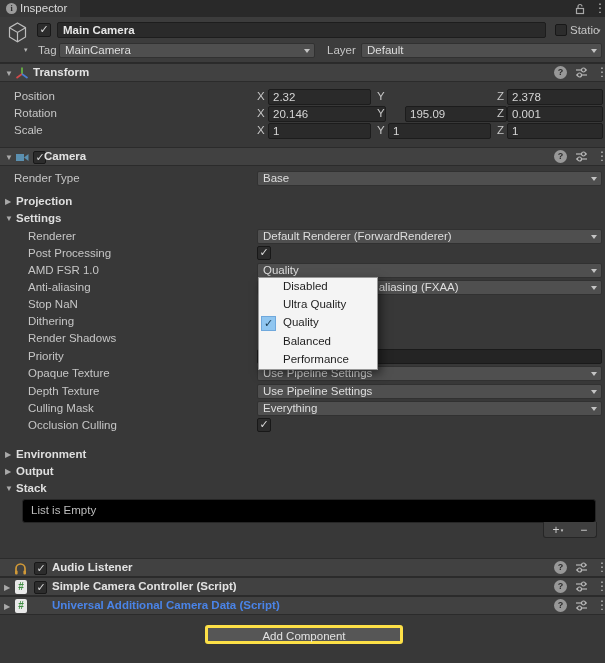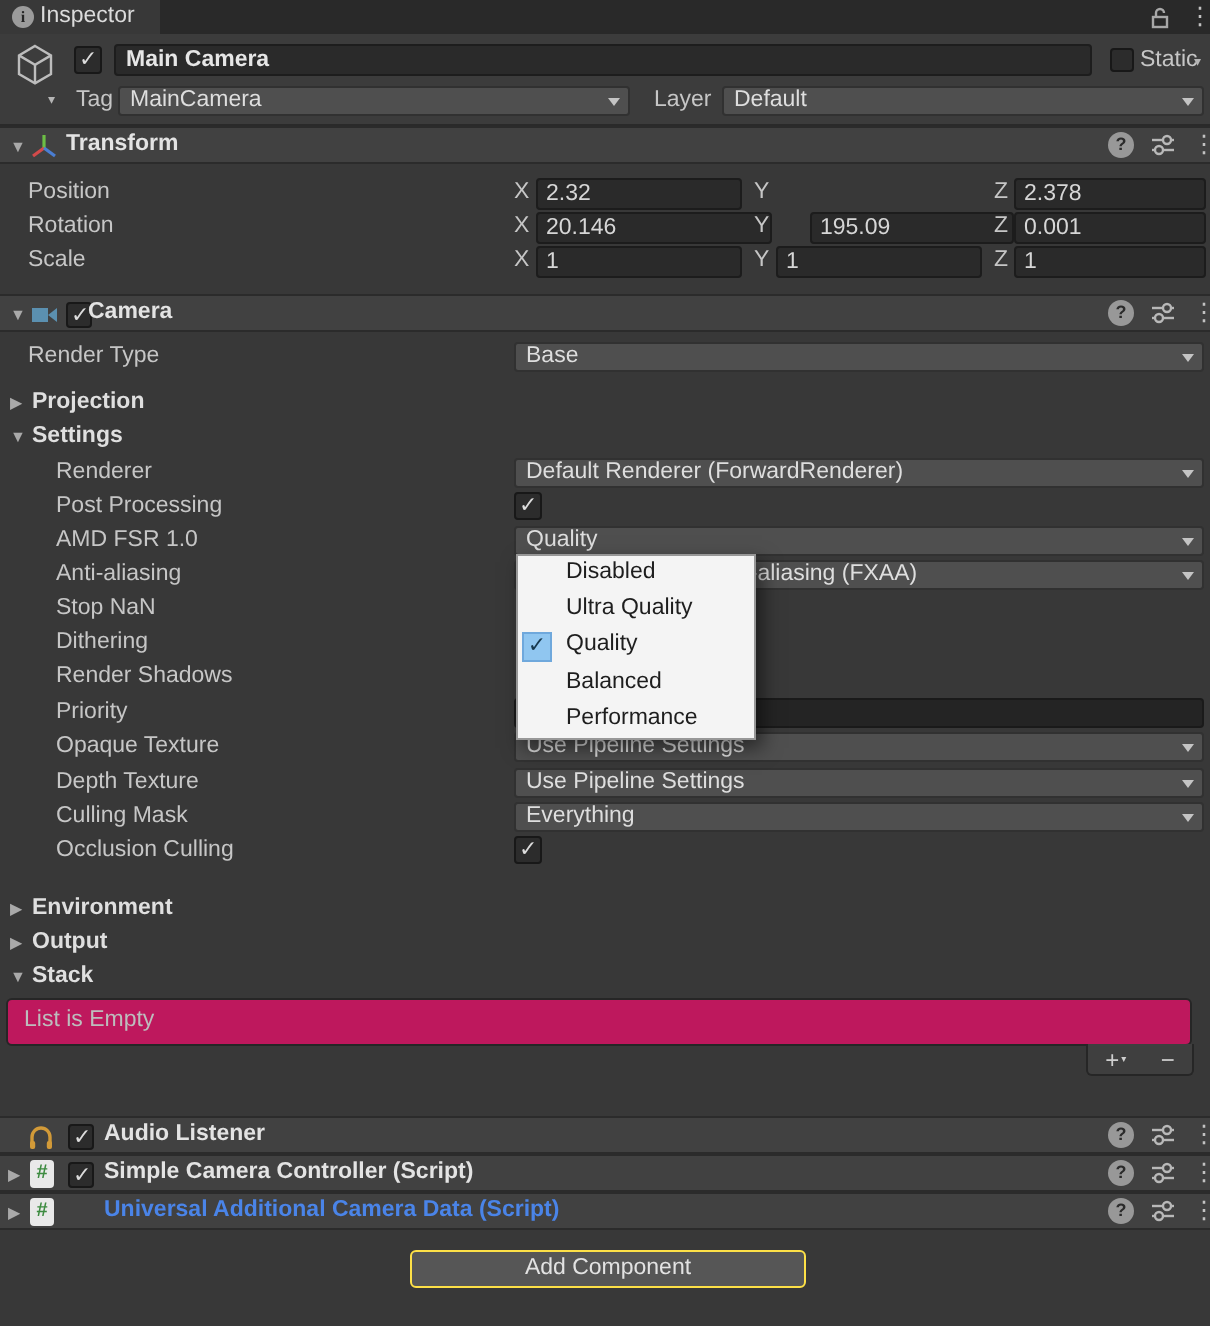--- a/index.html
+++ b/index.html
@@ -34,39 +34,39 @@
   .row{position:absolute;left:0;right:0;height:16px;}
   
   .hdr{position:absolute;left:0;right:0;height:19px;background:#414141;border-top:1px solid #2B2B2B;
        border-bottom:1px solid #2B2B2B;box-sizing:border-box;}
   .hdr-title{position:absolute;top:2px;font-size:11.5px;font-weight:bold;color:#E3E3E3;white-space:nowrap;}
   .ricons{position:absolute;right:4px;top:2px;display:flex;gap:8px;align-items:center;height:13px;}
   .help-ic{width:13px;height:13px;border-radius:50%;background:#989898;color:#2B2B2B;
            font:bold 9px "Liberation Sans",sans-serif;text-align:center;line-height:13px;}
   .kebab{color:#C2C2C2;font-size:12px;line-height:13px;width:5px;letter-spacing:0;}
   
-  .listbox{position:absolute;left:3px;right:9px;top:499px;height:24px;background:#be185d;
+  .listbox{position:absolute;left:22px;right:9px;top:499px;height:24px;background:#000000;
            border:1px solid #262626;border-radius:3px;box-sizing:border-box;}
   .listbox span{position:absolute;left:8px;top:4px;font-size:11.5px;color:#BDBDBD;}
   .listfooter{position:absolute;left:543px;top:522px;width:54px;height:16px;background:#3F3F3F;
               border:1px solid #262626;border-top:none;border-radius:0 0 3px 3px;box-sizing:border-box;
               display:flex;align-items:center;justify-content:space-around;}
   .lf-btn{color:#CFCFCF;font-size:12px;line-height:12px;cursor:default;}
   .lf-caret{font-size:5px;color:#CFCFCF;margin-left:1px;vertical-align:bottom;}
   
   .popup{position:absolute;left:258px;top:277px;width:120px;height:93px;background:#F4F4F4;
          border:1px solid #979797;box-sizing:border-box;box-shadow:3px 4px 9px rgba(0,0,0,0.5);z-index:20;}
   .pitem{position:relative;height:18.2px;}
   .pitem .ptxt{position:absolute;left:24px;top:2px;font-size:11.5px;color:#1E1E1E;}
   .pitem .pchk{display:none;}
   .pitem.sel .pchk{display:block;position:absolute;left:2px;top:1.5px;width:15px;height:15px;background:#90C6F0;
                    border:1px solid #6FA8DC;box-sizing:border-box;color:#16384E;font-size:11px;
                    text-align:center;line-height:13px;}
   
-  .addbtn{position:absolute;left:205px;top:625px;width:198px;height:19px;background:#565656;border:1px solid #fde047;
+  .addbtn{position:absolute;left:205px;top:625px;width:198px;height:19px;background:#565656;border:3px solid #fde047;
           border-radius:3px;box-sizing:border-box;color:#E2E2E2;font-size:11.5px;text-align:center;line-height:17px;}
   .script-ic{position:absolute;width:12px;height:14px;background:#E9E9E9;border-radius:2px;color:#3D8B40;
              font:bold 10px "Liberation Sans",sans-serif;text-align:center;line-height:14px;}
   .blue-title{color:#4A84E8;}
   .caret{position:absolute;font-size:7px;color:#B5B5B5;}
 </style>
 </head>
 <body>
 
 <div id="root">

